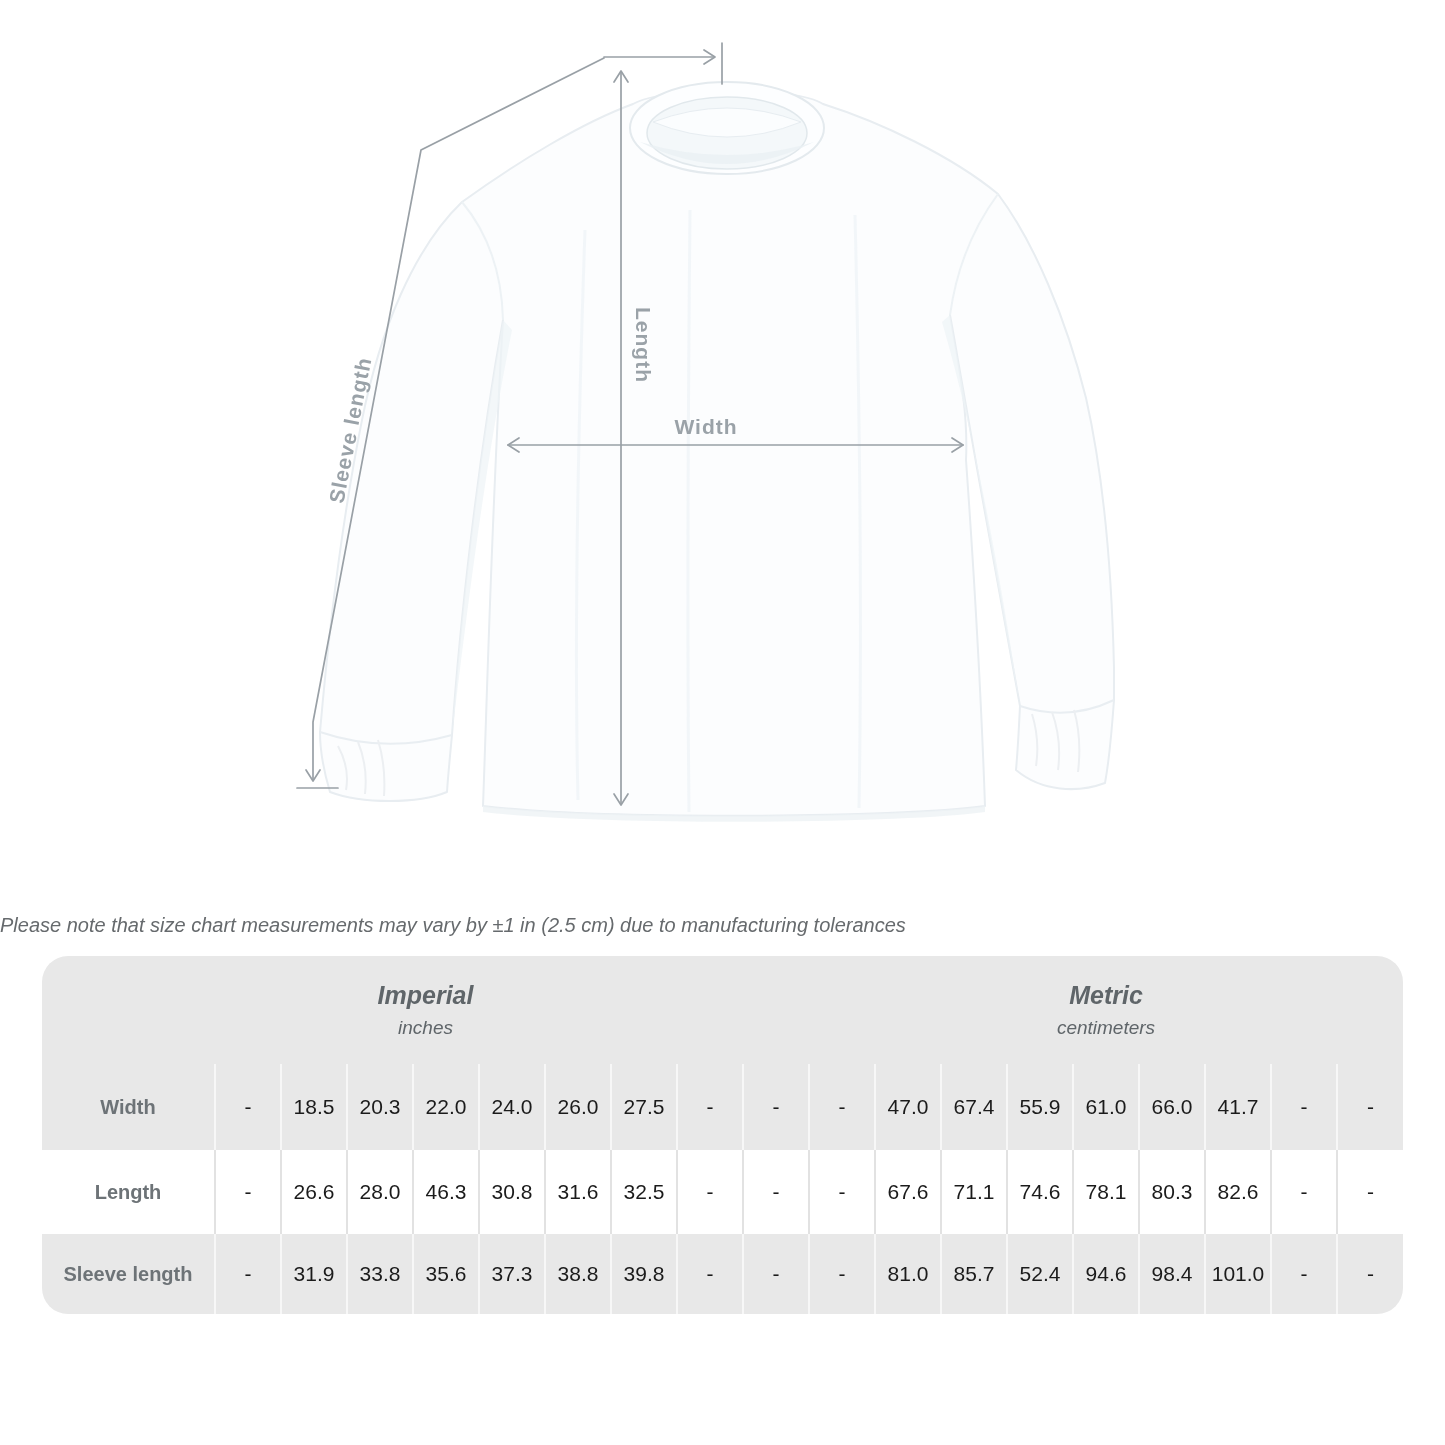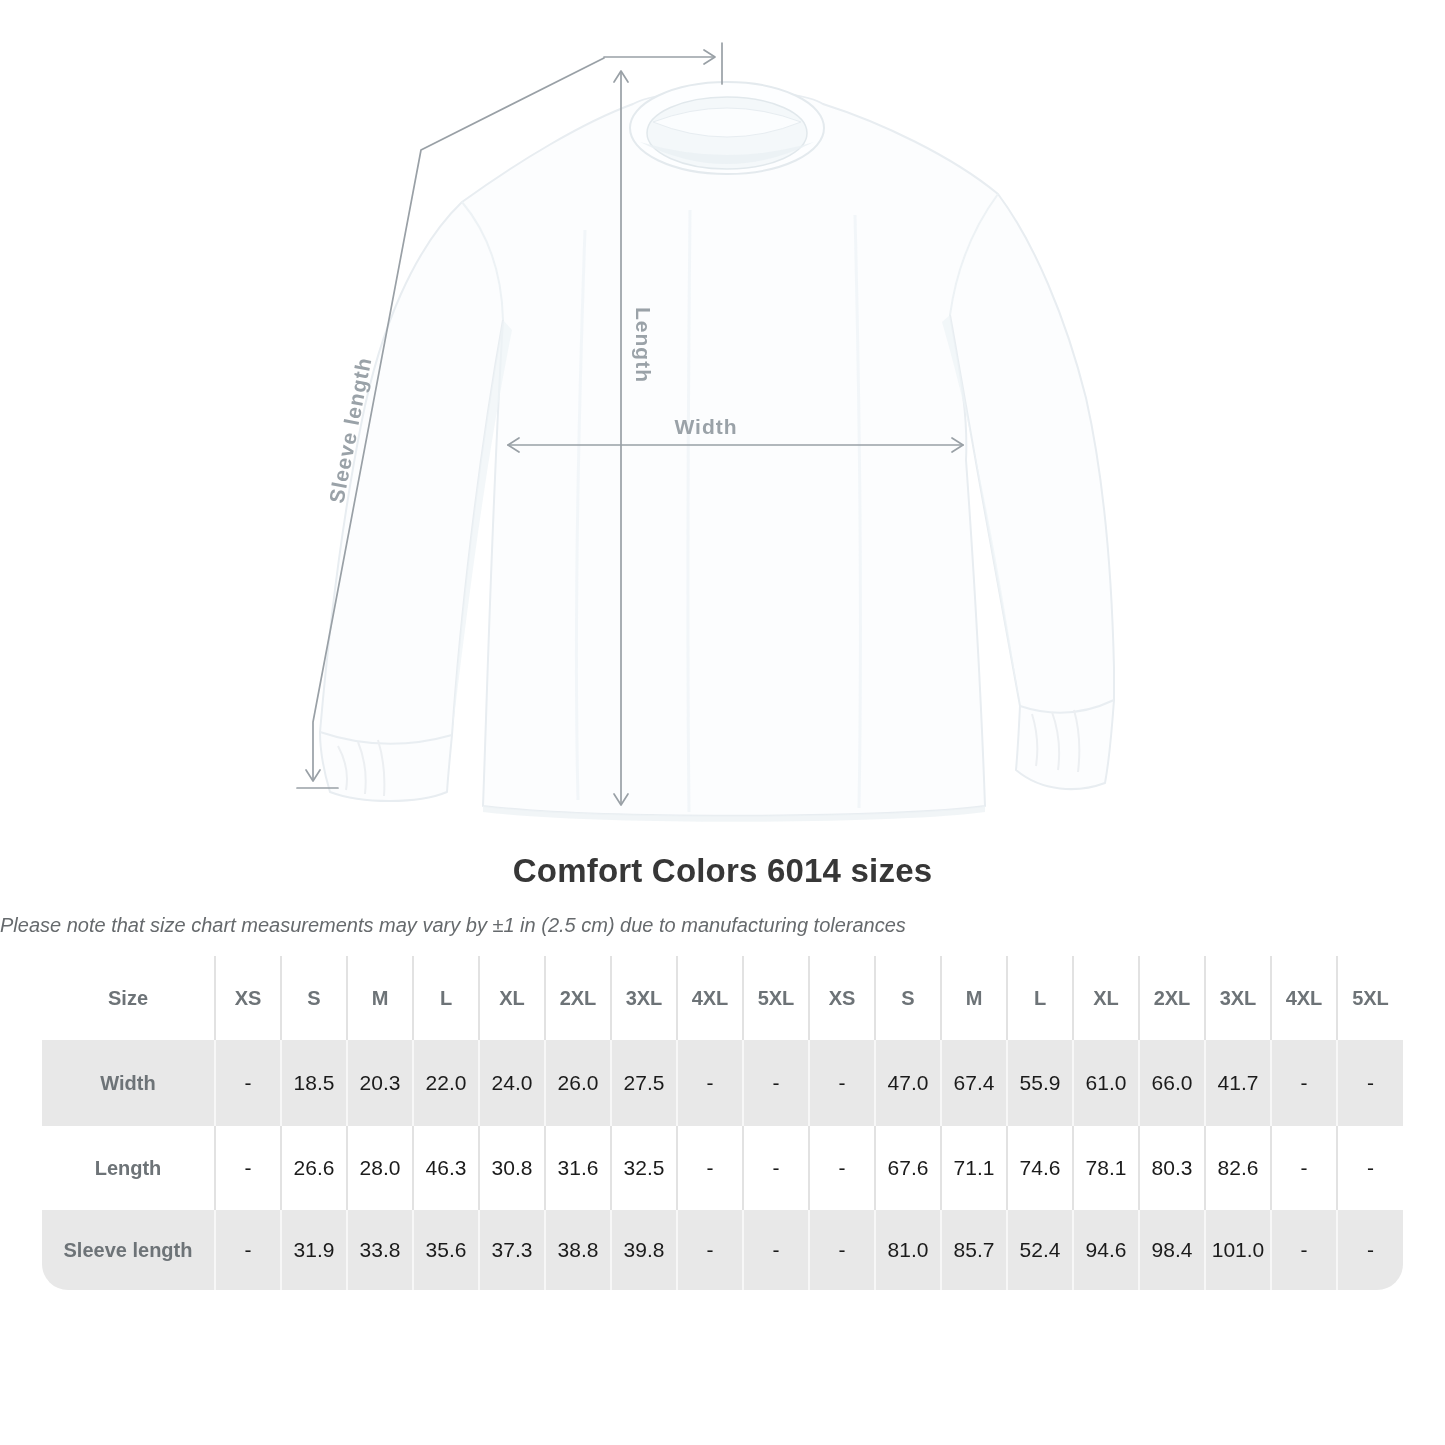--- a/index.html
+++ b/index.html
@@ -117,53 +117,41 @@
       <path d="M 604,58 L 421,150 L 313,722 L 313,780"></path>
       <path d="M 306,770 L 313,781 L 320,770"></path>
       <path d="M 297,788 L 338,788"></path>
     </g>
 
     <text class="dim-label" x="643" y="345" text-anchor="middle" dominant-baseline="central" transform="rotate(90 643 345)">Length</text>
     <text class="dim-label" x="706" y="434" text-anchor="middle">Width</text>
     <text class="dim-label" x="350" y="430" text-anchor="middle" dominant-baseline="central" transform="rotate(-79 350 430)">Sleeve length</text>
   </svg>
 
-  <div class="title">Comfort Colors 6014 sizes</div>
   <div class="subtitle">Please note that size chart measurements may vary by ±1 in (2.5 cm) due to manufacturing tolerances</div>
 
   <div class="table-wrap">
     <table class="size-table">
       <colgroup>
         <col style="width:173px">
         <col span="18">
       </colgroup>
       <tbody>
 
-
-        <tr class="head w">
-          <td>Size</td>
-          <td>XS</td>
-          <td>S</td>
-          <td>M</td>
-          <td>L</td>
-          <td>XL</td>
-          <td>2XL</td>
-          <td>3XL</td>
-          <td>4XL</td>
-          <td>5XL</td>
-          <td>XS</td>
-          <td>S</td>
-          <td>M</td>
-          <td>L</td>
-          <td>XL</td>
-          <td>2XL</td>
-          <td>3XL</td>
-          <td>4XL</td>
-          <td>5XL</td>
-        </tr>
+        <tr class="band">
+          <td colspan="10">
+            <div class="group-name">Imperial</div>
+            <div class="group-unit">inches</div>
+          </td>
+          <td colspan="9">
+            <div class="group-name">Metric</div>
+            <div class="group-unit">centimeters</div>
+          </td>
+        </tr>
+
 
         <tr class="row-a g">
           <td class="lab">Width</td>
           <td class="val">-</td>
           <td class="val">18.5</td>
           <td class="val">20.3</td>
           <td class="val">22.0</td>
           <td class="val">24.0</td>
           <td class="val">26.0</td>
           <td class="val">27.5</td>

